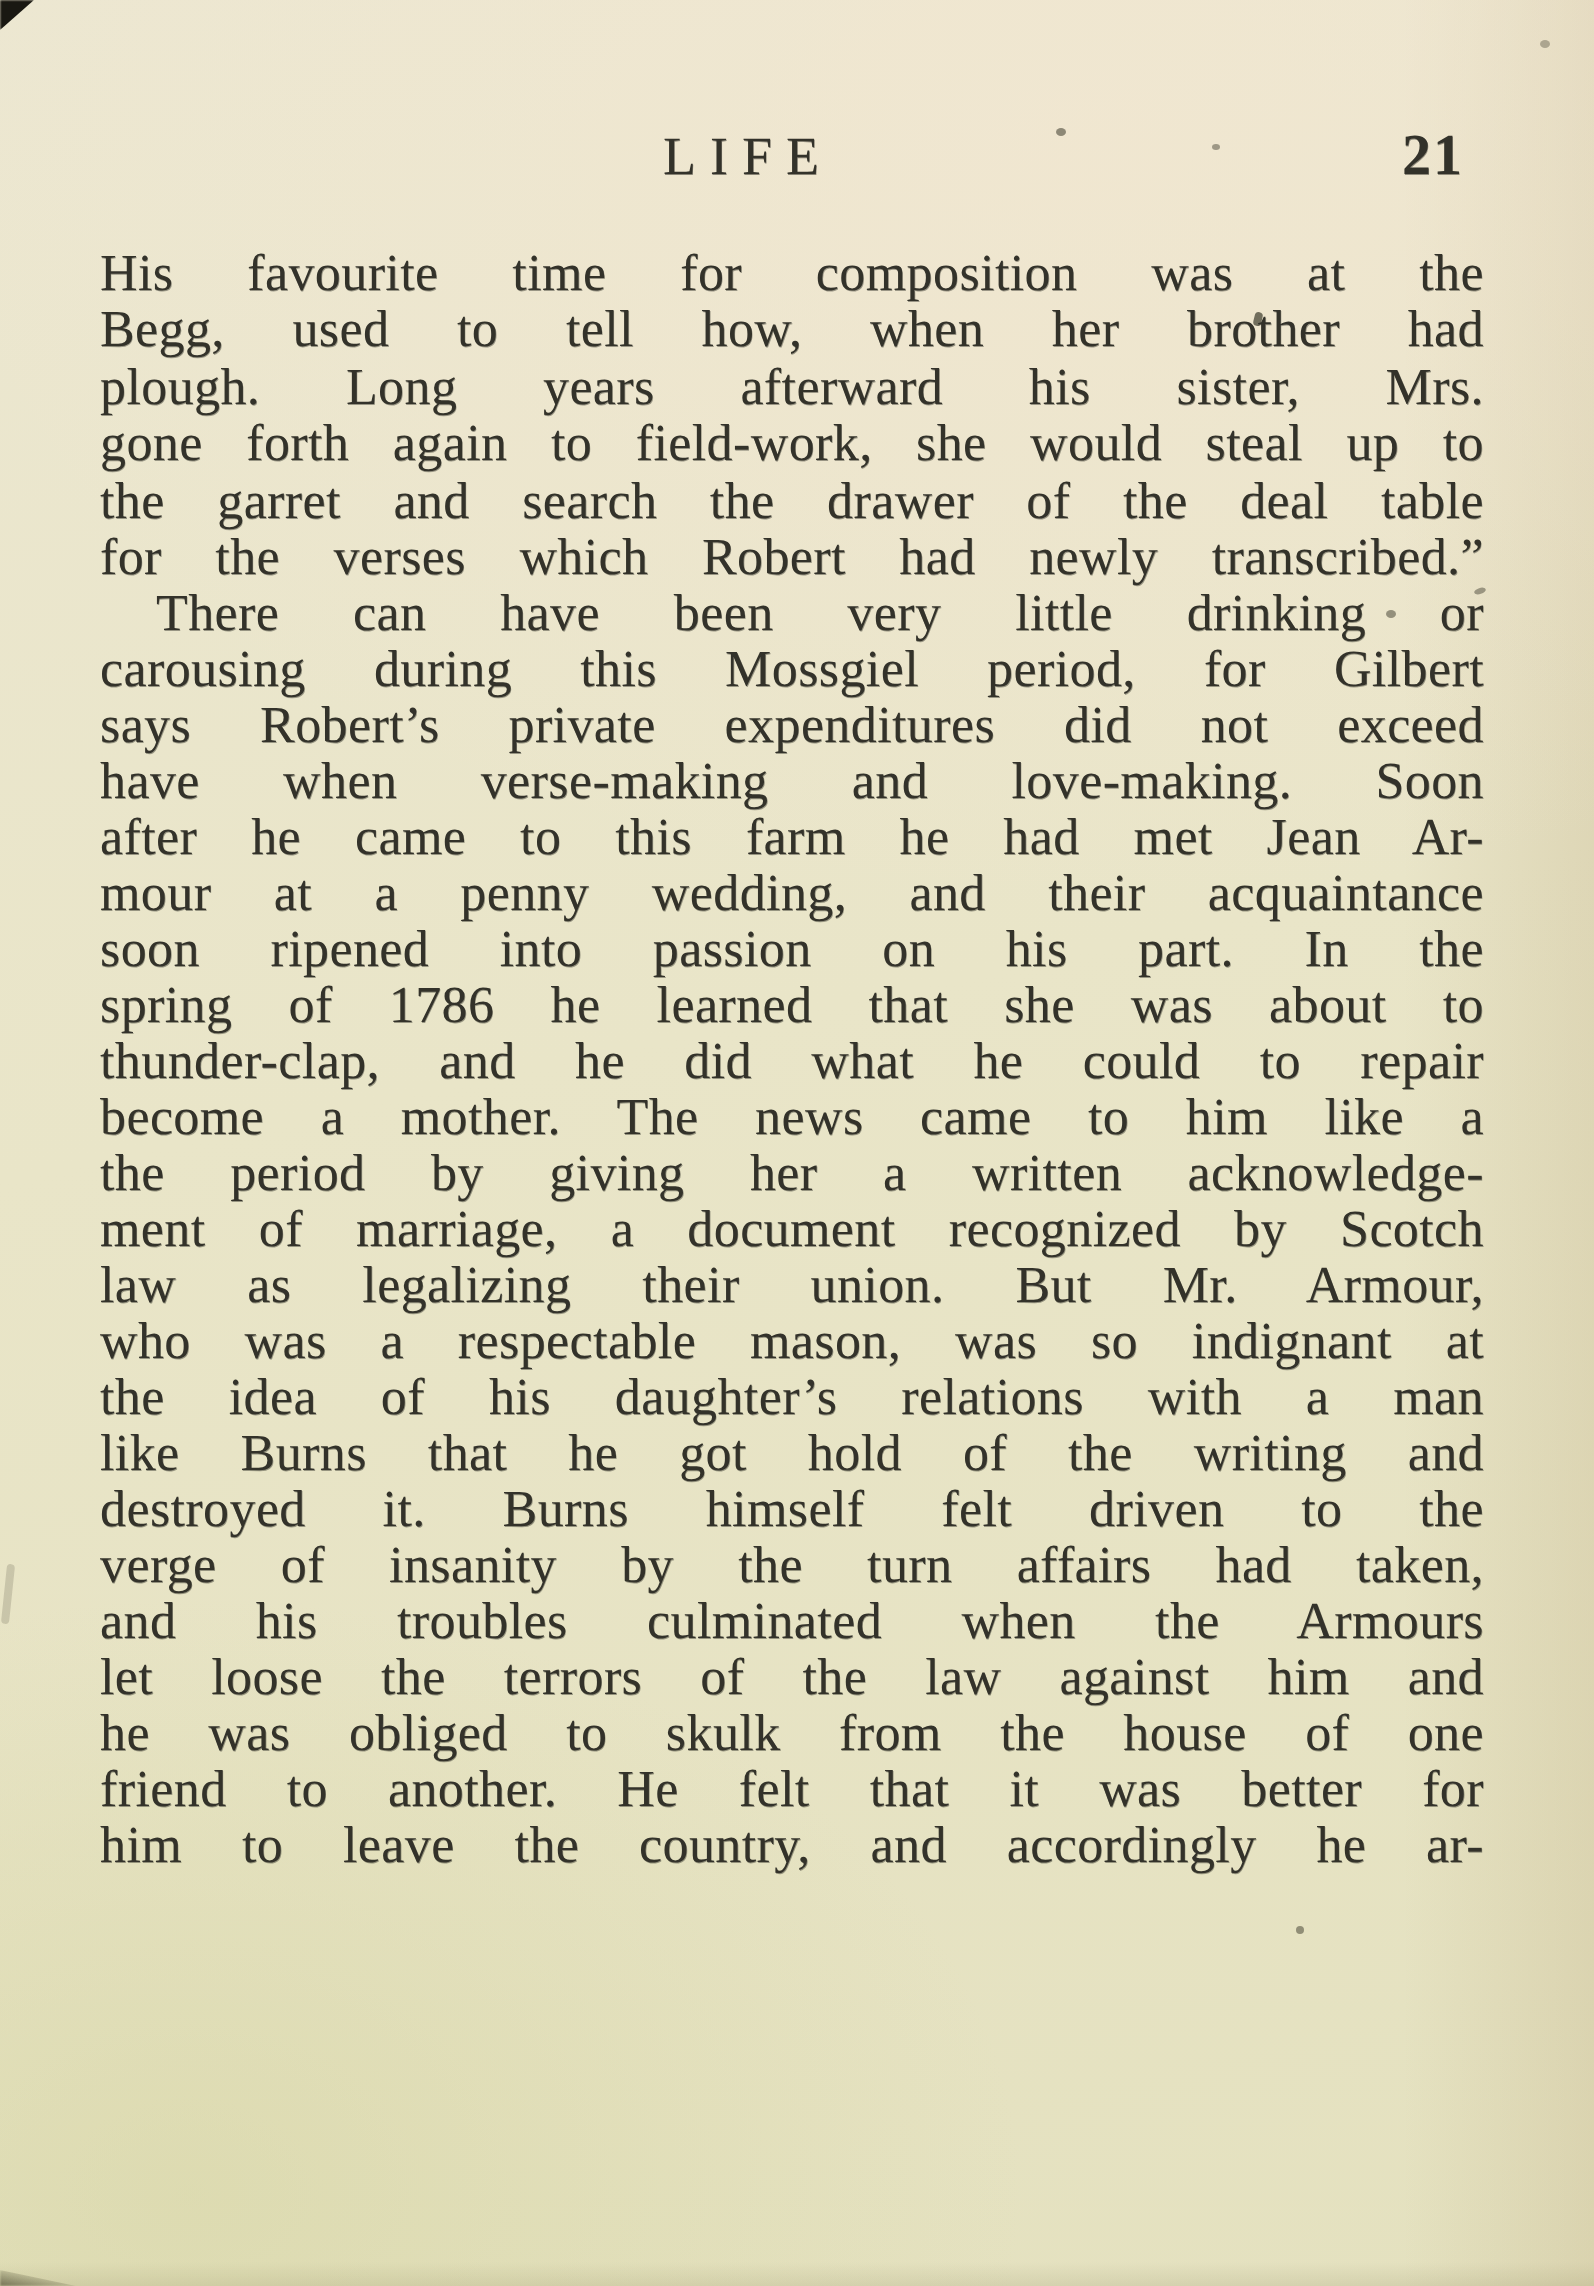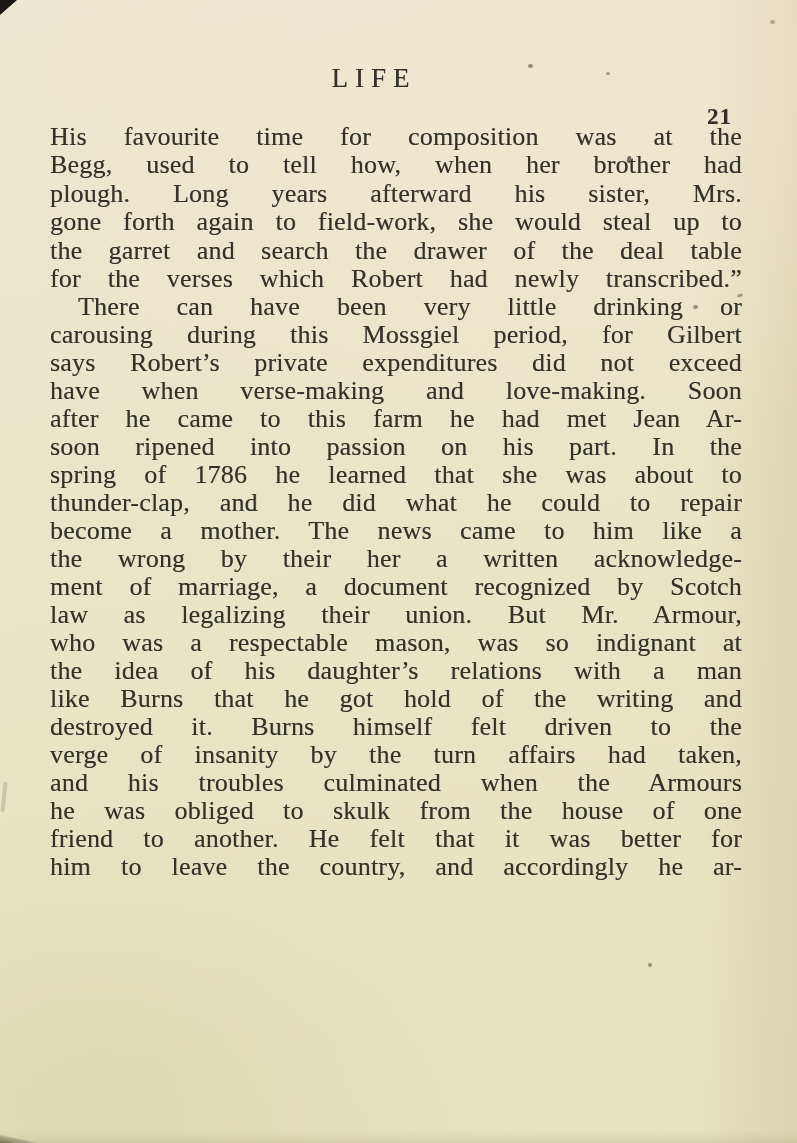--- a/index.html
+++ b/index.html
@@ -58,23 +58,22 @@
     position:absolute;top:58px;left:50px;width:692px;height:40px;line-height:40px;
   }
   .running-title{
     position:absolute;left:0;right:0;text-align:center;
     transform:translateX(-22px);
     font-size:27px;letter-spacing:7px;
     text-shadow:0.3px 0.3px 0 rgba(51,50,42,0.55);
   }
   .page-number{
     position:absolute;right:10px;top:0;
-    font-size:23px;font-weight:bold;letter-spacing:1px;
+    font-size:29px;font-weight:bold;letter-spacing:1px;
     text-shadow:0.3px 0.3px 0 rgba(51,50,42,0.5);
-    margin-top:39px;
   }
 
   
   .text-block{
     position:absolute;top:123px;left:50px;width:692px;
     font-size:26px;
     text-shadow:0.3px 0.3px 0 rgba(51,50,42,0.45);
   }
   .para .line{
     text-align:justify;
@@ -127,32 +126,34 @@
       </div>
 
 
     <div class="para para-2">
 
     <div class="line">There can have been very little drinking or</div>
         <div class="line">carousing during this Mossgiel period, for Gilbert</div>
         <div class="line">says Robert’s private expenditures did not exceed</div>
         <div class="line">have when verse-making and love-making. Soon</div>
         <div class="line">after he came to this farm he had met Jean Ar-</div>
+        <div class="line">mour at a penny wedding, and their acquaintance</div>
         <div class="line">soon ripened into passion on his part. In the</div>
         <div class="line">spring of 1786 he learned that she was about to</div>
         <div class="line">thunder-clap, and he did what he could to repair</div>
         <div class="line">become a mother. The news came to him like a</div>
-        <div class="line">the wrong by their her a written acknowledge-</div>
+        <div class="line">the period by giving her a written acknowledge-</div>
         <div class="line">ment of marriage, a document recognized by Scotch</div>
         <div class="line">law as legalizing their union. But Mr. Armour,</div>
         <div class="line">who was a respectable mason, was so indignant at</div>
         <div class="line">the idea of his daughter’s relations with a man</div>
         <div class="line">like Burns that he got hold of the writing and</div>
         <div class="line">destroyed it. Burns himself felt driven to the</div>
         <div class="line">verge of insanity by the turn affairs had taken,</div>
         <div class="line">and his troubles culminated when the Armours</div>
+        <div class="line">let loose the terrors of the law against him and</div>
         <div class="line">he was obliged to skulk from the house of one</div>
         <div class="line">friend to another. He felt that it was better for</div>
         <div class="line">him to leave the country, and accordingly he ar-</div>
       </div>
   </main>
 
 </div>
 
 </body></html>

